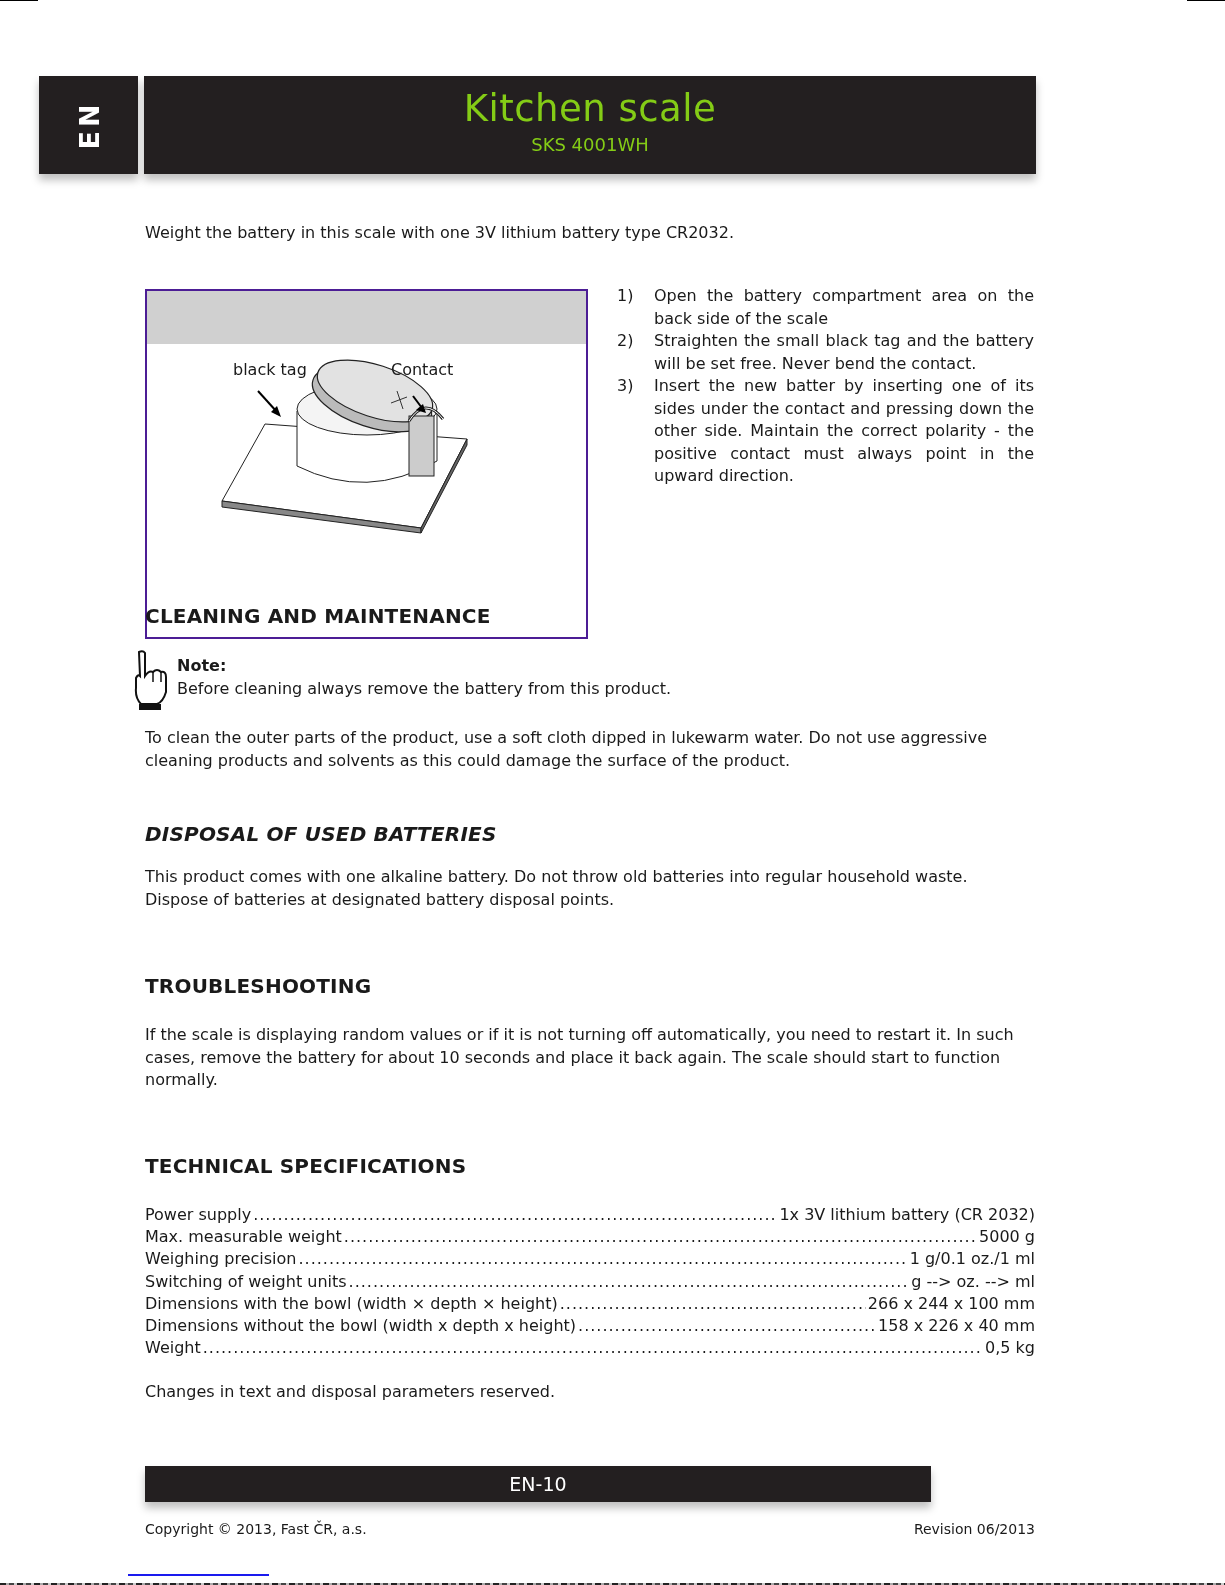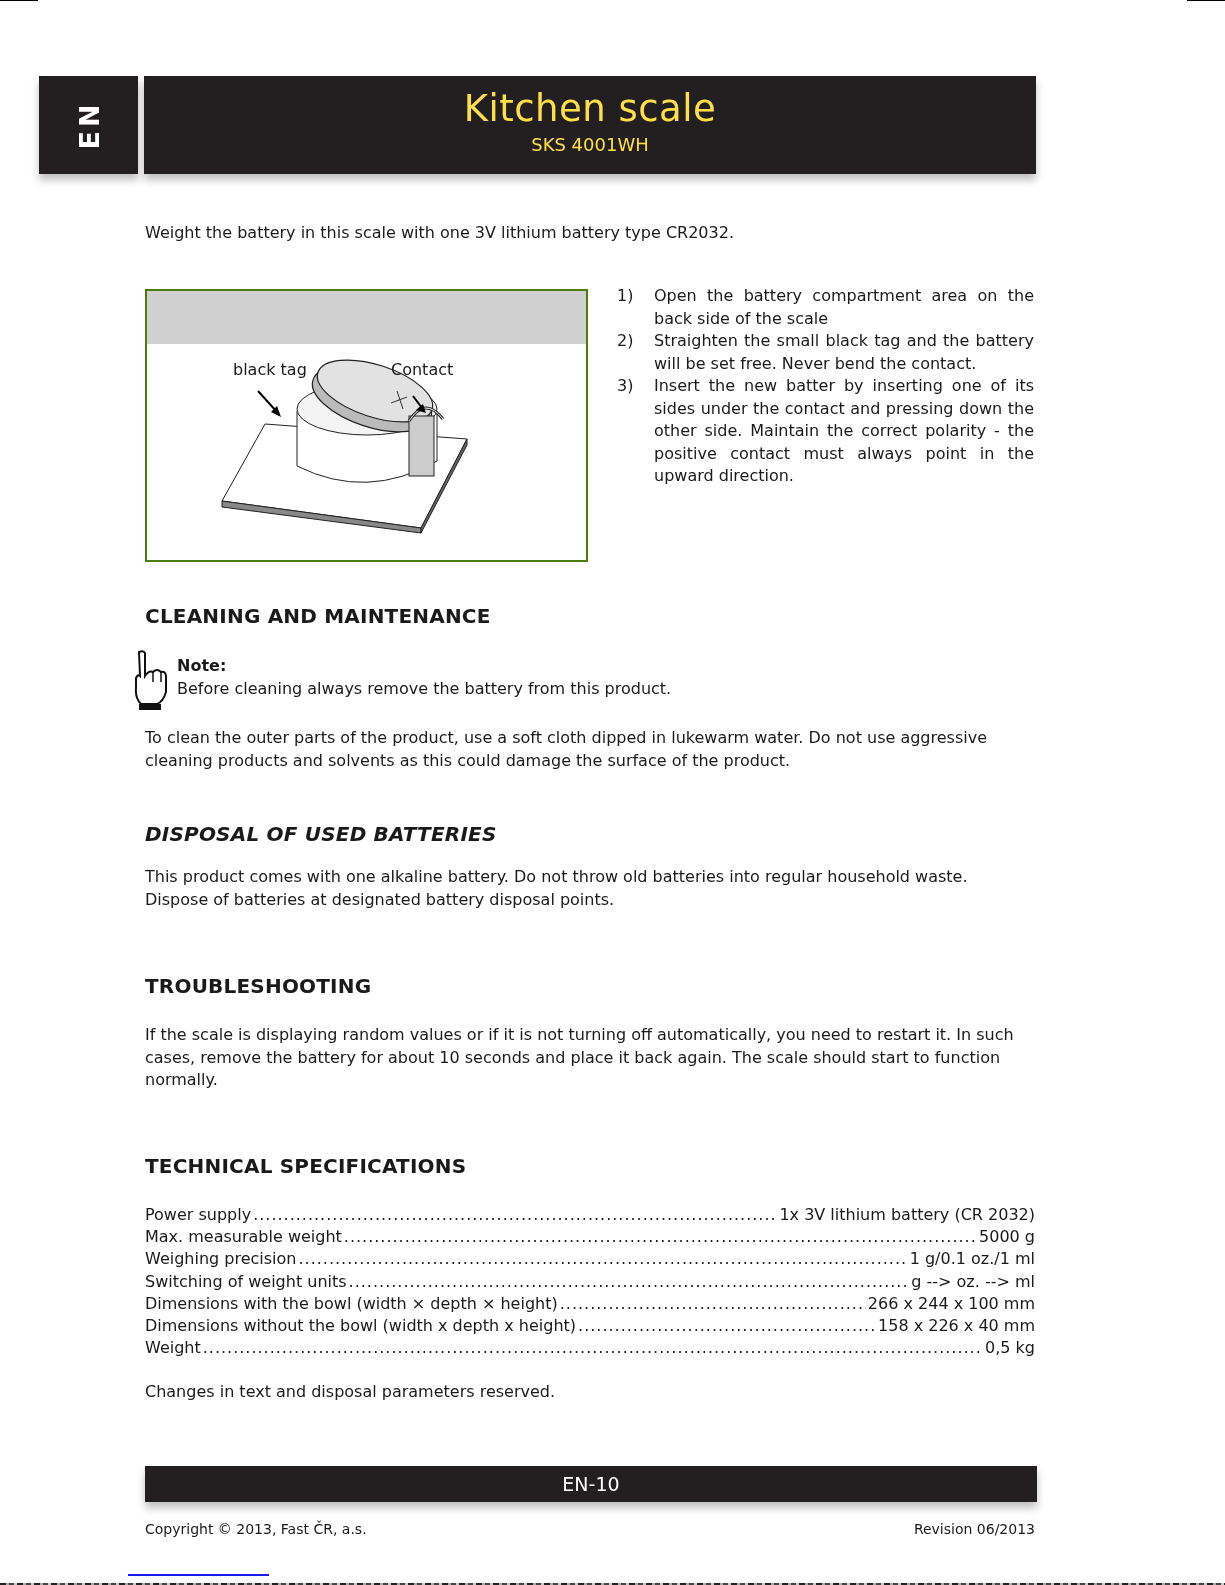--- a/index.html
+++ b/index.html
@@ -9,48 +9,48 @@
   .crop-mark { position: absolute; top: 0; height: 1px; width: 38px; background: #000; }
   .crop-left { left: 0; }
   .crop-right { right: 0; }
 
   .header { position: absolute; left: 39px; top: 76px; width: 1000px; height: 100px; }
   .lang-tab { position: absolute; left: 0; top: 0; width: 99px; height: 98px; background: #231f20;
               box-shadow: 0 6px 8px rgba(0,0,0,0.25); }
   .lang-tab span { position: absolute; left: 50%; top: 50%; transform: translate(-50%,-50%) rotate(-90deg);
                    color: #fff; font-size: 27px; letter-spacing: 4px; font-weight: bold; }
   .title-bar { position: absolute; left: 105px; top: 0; width: 892px; height: 98px; background: #231f20;
-               box-shadow: 0 6px 8px rgba(0,0,0,0.25); text-align: center; color: #fde047; }
+               box-shadow: 0 6px 8px rgba(0,0,0,0.25); text-align: center; color: #84cc16; }
   .title-bar .title { font-size: 37px; margin-top: 10px; line-height: 46px; letter-spacing: 0.5px; }
   .title-bar .subtitle { font-size: 18px; line-height: 26px; }
 
   .content { position: absolute; left: 145px; width: 890px; font-size: 16px; line-height: 22.5px; }
   .h-sub { font-weight: bold; }
   h2 { font-size: 20px; font-weight: bold; letter-spacing: 0.2px; }
 
-  .figure { position: absolute; left: 145px; top: 289px; width: 443px; height: 273px; border: 2px solid #4d7c0f; }
+  .figure { position: absolute; left: 145px; top: 289px; width: 443px; height: 350px; border: 2px solid #4c1d95; }
   .figure .band { position: absolute; left: 0; top: 0; right: 0; height: 53px; background: #d0d0d0; }
   .figure svg { position: absolute; left: 0; top: 0; }
   .fig-label { position: absolute; font-size: 16px; }
 
   .steps { position: absolute; left: 617px; top: 285px; width: 417px; font-size: 16px; line-height: 22.5px; }
   .step { display: flex; text-align: justify; }
   .step .num { width: 37px; flex: none; }
   .step .txt { flex: 1; }
 
   .note { position: absolute; left: 133px; top: 650px; width: 700px; height: 62px; }
   .note .hand { position: absolute; left: 0; top: 0; }
   .note .nt { position: absolute; left: 44px; top: 5px; font-size: 16px; line-height: 22.5px; }
 
   .specs { position: absolute; left: 145px; top: 1204px; width: 890px; font-size: 16px; line-height: 22.2px; }
   .spec-row { display: flex; align-items: baseline; white-space: nowrap; }
   .spec-row .dots { flex: 1; overflow: hidden; margin: 0 2px; }
   .spec-row .dots::before { content: "................................................................................................................................................................................................................................................"; letter-spacing: 1px; }
 
-  .footer-bar { position: absolute; left: 145px; top: 1466px; width: 892px; height: 36px; background: #231f20;
+  .footer-bar { position: absolute; left: 145px; top: 1466px; width: 786px; height: 36px; background: #231f20;
                 box-shadow: 0 6px 8px rgba(0,0,0,0.25); color: #fff; text-align: center; font-size: 19px; line-height: 36px; }
   .footer-left { position: absolute; left: 145px; top: 1521px; font-size: 14px; }
   .footer-right { position: absolute; right: 190px; top: 1521px; font-size: 14px; }
   .blue-line { position: absolute; left: 128px; top: 1574px; width: 141px; height: 2px; background: #1a1aee; }
   .bottom-strip { position: absolute; left: 0; top: 1583px; width: 1225px; height: 2px;
                   background: repeating-linear-gradient(90deg, #222 0 6px, #aaa 6px 9px, #444 9px 14px, #ccc 14px 17px); }
 </style>
 </head>
 <body>
 

